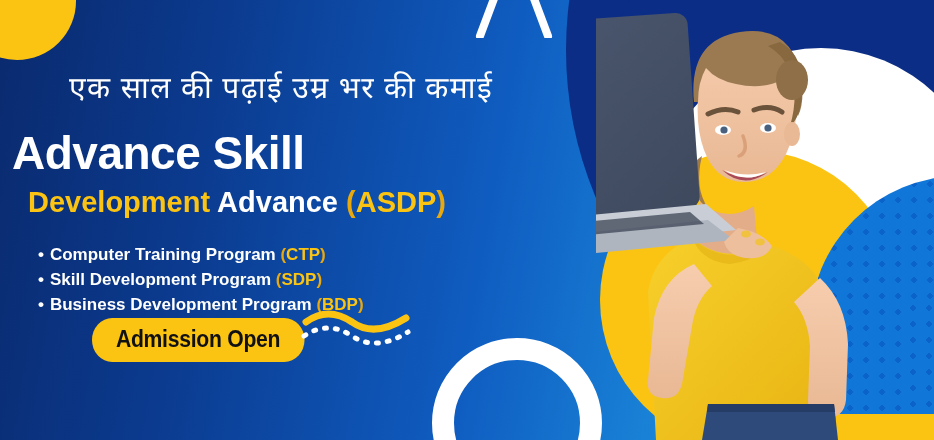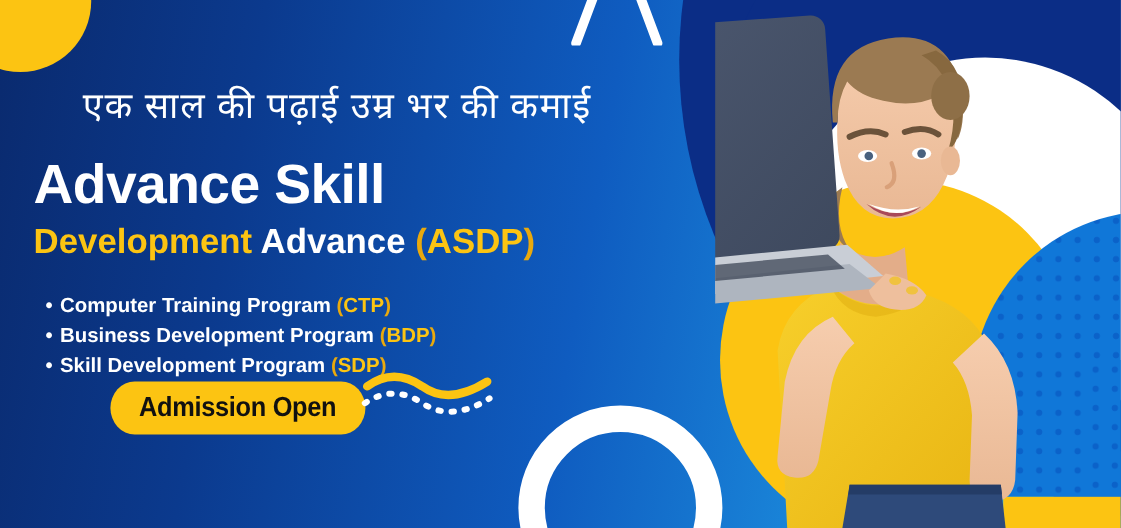--- a/index.html
+++ b/index.html
@@ -84,21 +84,21 @@
   .content{position:absolute;left:0;top:0;width:560px;height:440px;}
 
   .hindi-line{
     position:absolute;left:26px;top:66px;
     font-family:"Liberation Serif",serif;
     font-size:30px;font-weight:400;color:#ffffff;
     letter-spacing:1.5px;white-space:nowrap;margin-left:43px;
   }
 
   .h1{
-    position:absolute;left:28px;top:126px;
+    position:absolute;left:12px;top:126px;
     font-size:46px;font-weight:bold;color:#ffffff;
     letter-spacing:-0.5px;white-space:nowrap;
   }
 
   .h2{
     position:absolute;left:28px;top:186px;
     font-size:29px;font-weight:bold;white-space:nowrap;
   }
   .h2 .y{color:#fcc412;}
   .h2 .w{color:#ffffff;}
@@ -242,26 +242,26 @@
       <span class="w">Advance</span>
       <span class="paren">(</span><span class="y">ASDP</span><span class="paren">)</span>
     </div>
 
     <ul class="bullets">
       <li>
         <span class="bull">•</span><span>Computer Training Program</span>
         <span class="paren">(</span><span class="abbr">CTP</span><span class="paren">)</span>
       </li>
       <li>
+        <span class="bull">•</span><span>Skill Development Program</span>
+        <span class="paren">(</span><span class="abbr">SDP</span><span class="paren">)</span>
+      </li>
+      <li>
         <span class="bull">•</span><span>Business Development Program</span>
         <span class="paren">(</span><span class="abbr">BDP</span><span class="paren">)</span>
-      </li>
-      <li>
-        <span class="bull">•</span><span>Skill Development Program</span>
-        <span class="paren">(</span><span class="abbr">SDP</span><span class="paren">)</span>
       </li>
     </ul>
 
     <button class="cta">Admission Open</button>
 
     <svg class="squiggle" width="112" height="44" viewBox="0 0 112 44">
       <path d="M6 16 q22 -16 46 0 q22 16 54 -4" stroke="#fcc412" stroke-width="7" fill="none" stroke-linecap="round"></path>
       <path d="M4 30 q24 -16 48 0 q24 16 56 -4" stroke="#ffffff" stroke-width="5" fill="none" stroke-linecap="round" stroke-dasharray="2 9"></path>
     </svg>
 

